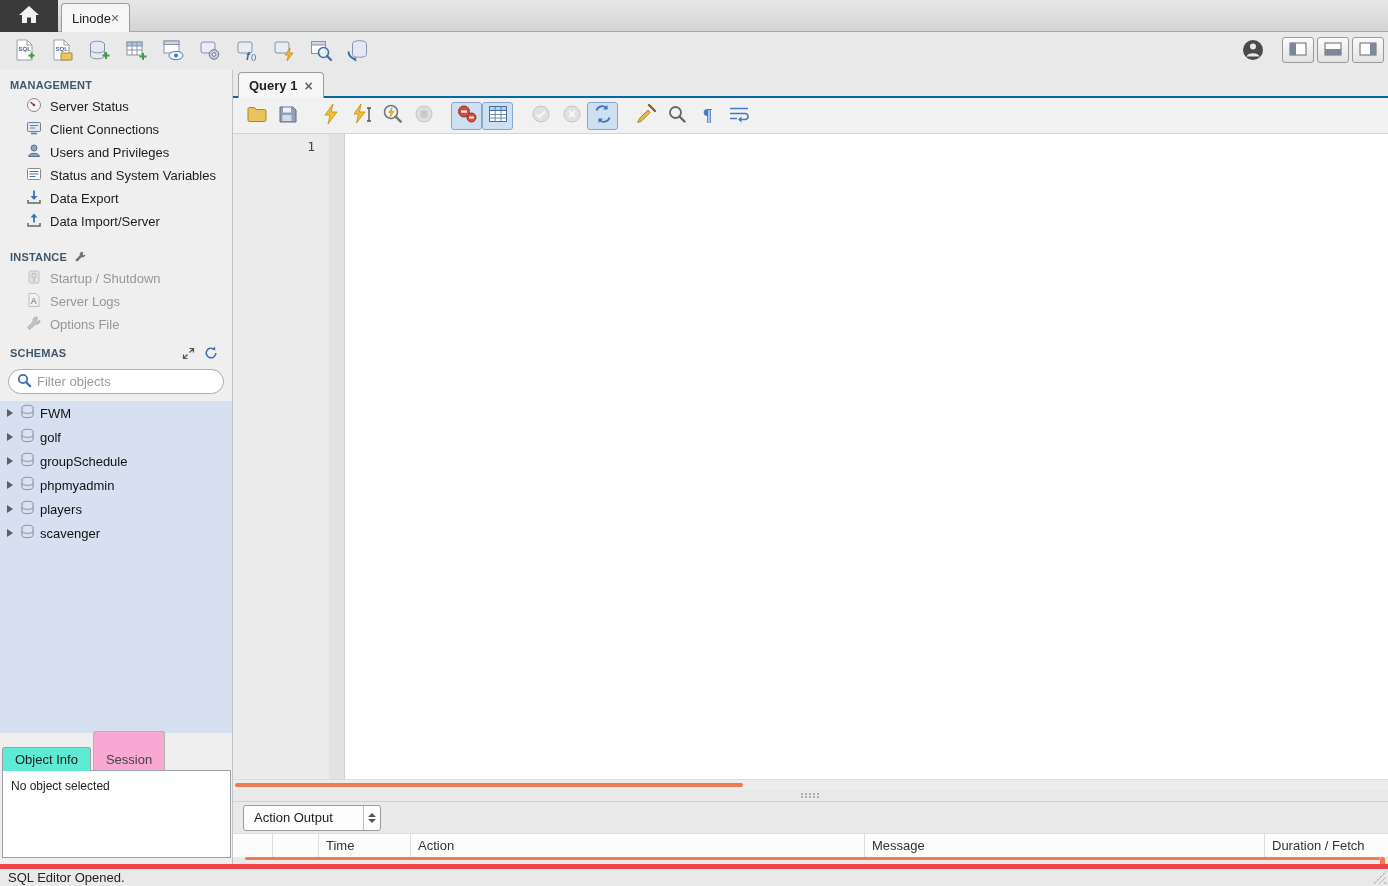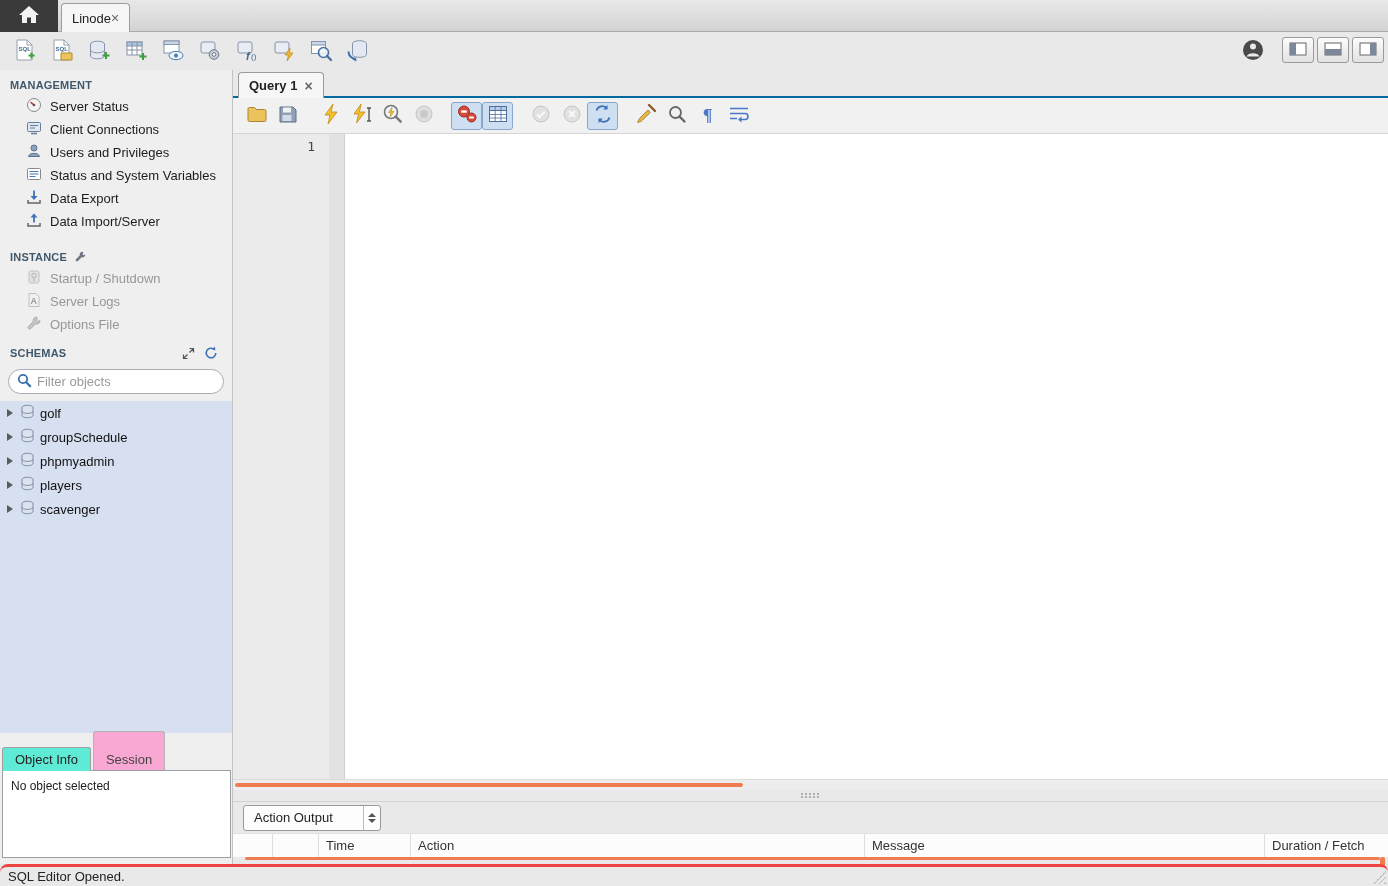--- a/index.html
+++ b/index.html
@@ -103,21 +103,21 @@
                    border-top:1px solid #e0e0e0; display:flex; align-items:center; }
   .oh-cell { height:100%; display:flex; align-items:center; padding-left:7px; font-size:13px; color:#333;
              border-right:1px solid #ddd; white-space:nowrap; overflow:hidden; }
   .oh-c0 { width:40px; } .oh-c1 { width:46px; } .oh-c2 { width:92px; } .oh-c3 { width:454px; }
   .oh-c4 { width:400px; } .oh-c5 { flex:1; border-right:none; }
 
   .orange-line { position:absolute; left:12px; right:8px; top:787px; height:3px; border-radius:2px; }
 
   
   .statusbar { position:absolute; left:0; top:864px; width:100%; height:22px; background:#e9e9e9;
-               border-top:3px solid #ef4444; display:flex; align-items:center; padding-left:8px;border-radius:8px; }
+               border-top:5px solid #ef4444; display:flex; align-items:center; padding-left:8px; }
   .resize-grip { position:absolute; right:2px; bottom:2px; width:13px; height:13px;
                  background:
                    linear-gradient(135deg, transparent 50%, #bbb 50%, #bbb 55%, transparent 55%,
                                    transparent 70%, #bbb 70%, #bbb 75%, transparent 75%,
                                    transparent 90%, #bbb 90%); cursor:nwse-resize; }
   .v-orange { position:absolute; right:3px; top:857px; width:5px; height:15px; border-radius:2px; }
 </style>
 </head>
 <body>
 
@@ -381,20 +381,29 @@
     </div>
 
     <div class="schema-tree" style="background: rgb(214, 224, 240);">
       <div class="tree-row">
         <span class="tri"></span>
         <span><svg width="15" height="15">
               <ellipse cx="7.5" cy="3.5" rx="5.5" ry="2.2" fill="#dce3ee" stroke="#7d8da5"></ellipse>
               <path d="M2 3.5v8c0 1.2 2.5 2.2 5.5 2.2s5.5-1 5.5-2.2v-8" fill="#dce3ee" stroke="#7d8da5"></path>
               <path d="M2 7.2c0 1.2 2.5 2.2 5.5 2.2S13 8.4 13 7.2" fill="none" stroke="#7d8da5"></path>
             </svg></span>
+        <span class="tr-label">FWM</span>
+      </div>
+      <div class="tree-row">
+        <span class="tri"></span>
+        <span><svg width="15" height="15">
+              <ellipse cx="7.5" cy="3.5" rx="5.5" ry="2.2" fill="#dce3ee" stroke="#7d8da5"></ellipse>
+              <path d="M2 3.5v8c0 1.2 2.5 2.2 5.5 2.2s5.5-1 5.5-2.2v-8" fill="#dce3ee" stroke="#7d8da5"></path>
+              <path d="M2 7.2c0 1.2 2.5 2.2 5.5 2.2S13 8.4 13 7.2" fill="none" stroke="#7d8da5"></path>
+            </svg></span>
         <span class="tr-label">golf</span>
       </div>
       <div class="tree-row">
         <span class="tri"></span>
         <span><svg width="15" height="15">
               <ellipse cx="7.5" cy="3.5" rx="5.5" ry="2.2" fill="#dce3ee" stroke="#7d8da5"></ellipse>
               <path d="M2 3.5v8c0 1.2 2.5 2.2 5.5 2.2s5.5-1 5.5-2.2v-8" fill="#dce3ee" stroke="#7d8da5"></path>
               <path d="M2 7.2c0 1.2 2.5 2.2 5.5 2.2S13 8.4 13 7.2" fill="none" stroke="#7d8da5"></path>
             </svg></span>
         <span class="tr-label">groupSchedule</span>

